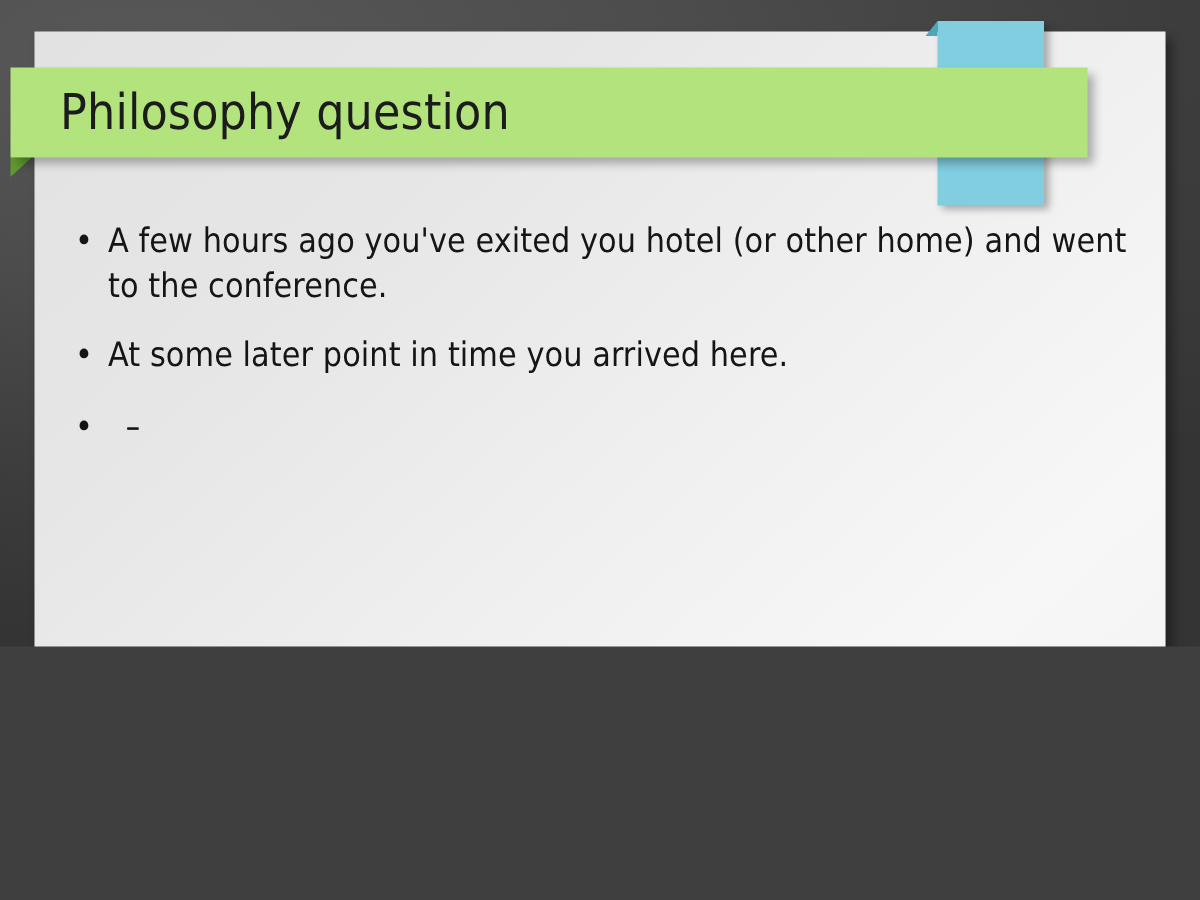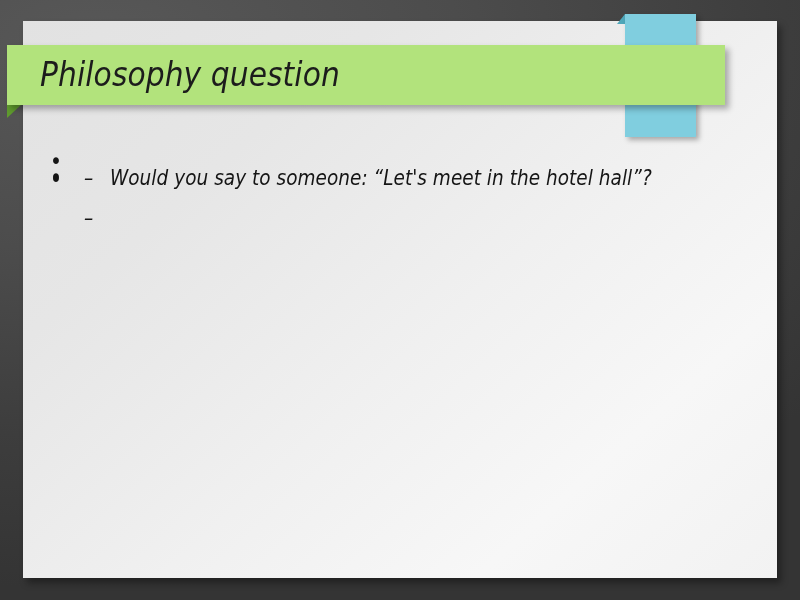--- a/index.html
+++ b/index.html
@@ -12,25 +12,24 @@
   }
   body {
     font-family: "DejaVu Sans Condensed", "Liberation Sans Narrow", "Liberation Sans", sans-serif;
     background: #3f3f3f;
   }
 
   
   .slide-root {
     position: relative;
     width: 800px;
-    height: 600px;
+    height: 431px;
     background:
       radial-gradient(120% 90% at 12% 8%, #585858 0%, #4c4c4c 38%, #3d3d3d 72%, #343434 100%);
     overflow: hidden;
-    font-style: italic;
   }
 
   
   .slide-panel {
     position: absolute;
     left: 23px;
     top: 21px;
     width: 754px;
     height: 557px;
     background: linear-gradient(138deg, #e2e2e2 0%, #e6e6e6 26%, #f0f0f0 55%, #f7f7f7 78%, #f2f2f2 100%);
@@ -155,33 +154,34 @@
 
   <div class="banner-green-fold" style="border-top-color: rgb(95, 154, 46);"></div>
   <div class="banner-green" style="background: rgb(178, 227, 124);"></div>
 
   <div class="slide-title">Philosophy question</div>
 
   <div class="slide-body">
 
     <div class="bullet-l1">
       <span class="marker">•</span>
+      <span>A few hours ago you've exited you hotel (or other home) and went to the conference.</span>
     </div>
 
     <div class="bullet-l1 sp-1">
       <span class="marker">•</span>
+      <span>At some later point in time you arrived here.</span>
     </div>
 
     <div class="bullet-l1 sp-2">
       <span class="marker">•</span>
     </div>
 
     <div class="bullet-l2 sp-sub">
       <span class="marker">–</span>
-      <span>Would you say to someone: “Let's meet in the hotel hall”?</span>
     </div>
 
     <div class="bullet-l2">
       <span class="marker">–</span>
     </div>
 
   </div>
 </div>
 
 </body></html>

